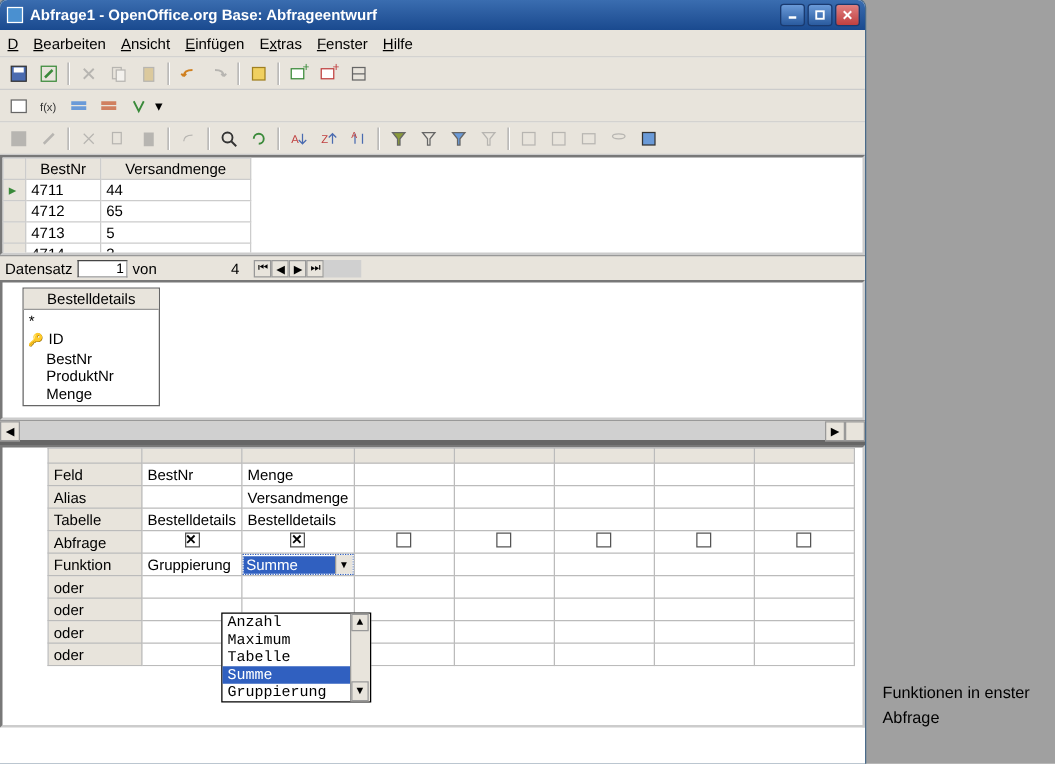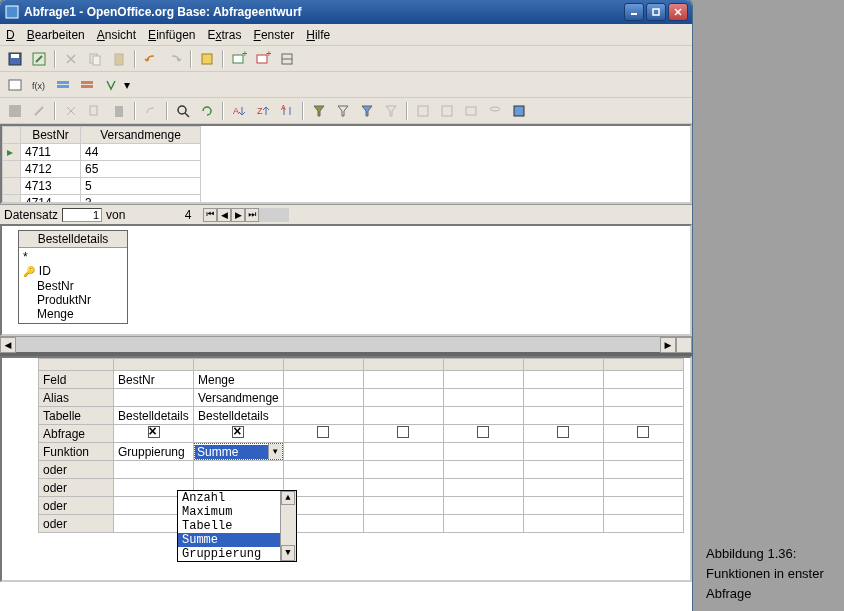--- a/index.html
+++ b/index.html
@@ -498,16 +498,15 @@
       <div class="dropdown-scroll">
         <div class="scroll-btn" style="height:14px;width:14px">▲</div>
         <div style="position:absolute;bottom:0;width:14px" class="scroll-btn">▼</div>
       </div>
     </div>
   </div>
 
 </div>
 
 <div class="caption">
-  <div>Abbildung 1.36:</div>
   <div>Funktionen in enster</div>
   <div>Abfrage</div>
 </div>
 
 </body></html>

